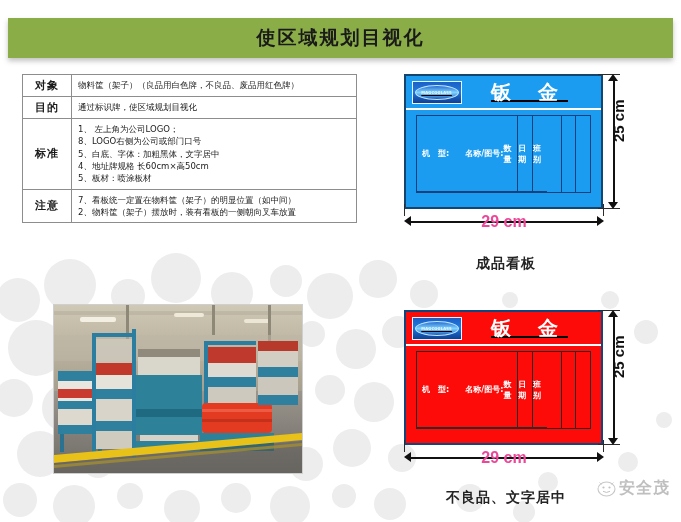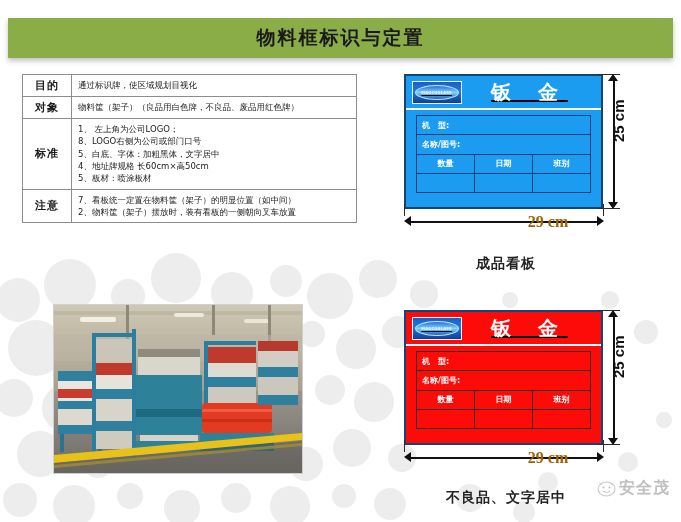--- a/index.html
+++ b/index.html
@@ -84,21 +84,21 @@
   }
   .board-title{
     flex:1;text-align:center;color:#ffffff;font-weight:bold;font-size:20px;
     letter-spacing:10px;padding-right:4px;
     font-family:"DejaVu Sans","Liberation Sans",sans-serif;
   }
 
   .board-grid{
     position:absolute;left:10px;right:10px;top:39px;bottom:14px;
     border:1px solid #11417a;box-sizing:border-box;
-    display:flex;flex-direction:column;
+    display:flex;flex-direction:row;
   }
   .board.red .board-grid{border-color:#2b2b2b;}
   .grid-row{
     flex:1;display:flex;border-bottom:1px solid #11417a;box-sizing:border-box;
   }
   .board.red .grid-row{border-bottom-color:#2b2b2b;}
   .grid-row.last{border-bottom:none;}
   .grid-cell{
     flex:1;display:flex;align-items:center;
     font-size:8px;color:#ffffff;font-weight:bold;
@@ -125,23 +125,22 @@
   }
 
   .dim-h{position:absolute;z-index:4;}
   .dim-h .shaft{position:absolute;top:9px;height:1.5px;background:#111;}
   .dim-h .ah{position:absolute;top:4px;width:0;height:0;border-top:5px solid transparent;border-bottom:5px solid transparent;}
   .dim-h .ah.lt{border-right:7px solid #111;left:0;}
   .dim-h .ah.rt{border-left:7px solid #111;right:0;}
   .dim-h .ext{position:absolute;width:1px;background:#2b2b2b;}
   .dim-h .lab{
     position:absolute;left:50%;transform:translateX(-50%);bottom:11px;
-    font-size:16px;font-weight:bold;color:#a16207;white-space:nowrap;
-    font-family:Liberation Serif, serif;
-    margin-left:44px;
+    font-size:16px;font-weight:bold;color:#ec4899;white-space:nowrap;
+    font-family:Liberation Sans, sans-serif;
   }
 
   .board-caption{
     position:absolute;z-index:4;text-align:center;width:220px;
     font-size:14px;font-weight:bold;color:#242424;letter-spacing:1px;
     font-family:"DejaVu Sans","Liberation Sans",sans-serif;
   }
   #caption-blue{left:396px;top:255px;}
   #caption-red{left:396px;top:489px;}
 
@@ -211,35 +210,35 @@
       <circle cx="610" cy="300" r="9"></circle>
     <circle cx="646" cy="332" r="12"></circle>
       <circle cx="664" cy="420" r="8"></circle>
       <circle cx="628" cy="462" r="10"></circle>
     <circle cx="470" cy="498" r="14"></circle>
       <circle cx="524" cy="512" r="11"></circle>
   </g>
 </svg>
 
 <div id="title-banner">
-  <div id="title-text">物料框标识与定置</div>
+  <div id="title-text">使区域规划目视化</div>
 </div>
 
 <table id="spec-table">
   <tbody>
+    <tr>
+      <td class="lbl">对象</td>
+      <td class="val">
+        <span class="ln">物料筐（架子）（良品用白色牌，不良品、废品用红色牌）</span>
+      </td>
+    </tr>
     <tr>
       <td class="lbl">目的</td>
       <td class="val">
         <span class="ln">通过标识牌，使区域规划目视化</span>
-      </td>
-    </tr>
-    <tr>
-      <td class="lbl">对象</td>
-      <td class="val">
-        <span class="ln">物料筐（架子）（良品用白色牌，不良品、废品用红色牌）</span>
       </td>
     </tr>
     <tr>
       <td class="lbl">标准</td>
       <td class="val">
         <span class="ln">1、 左上角为公司LOGO；</span>
         <span class="ln">8、LOGO右侧为公司或部门口号</span>
         <span class="ln">5、白底、字体：加粗黑体，文字居中</span>
         <span class="ln">4、地址牌规格 长60cm×高50cm</span>
         <span class="ln">5、板材：喷涂板材</span>

